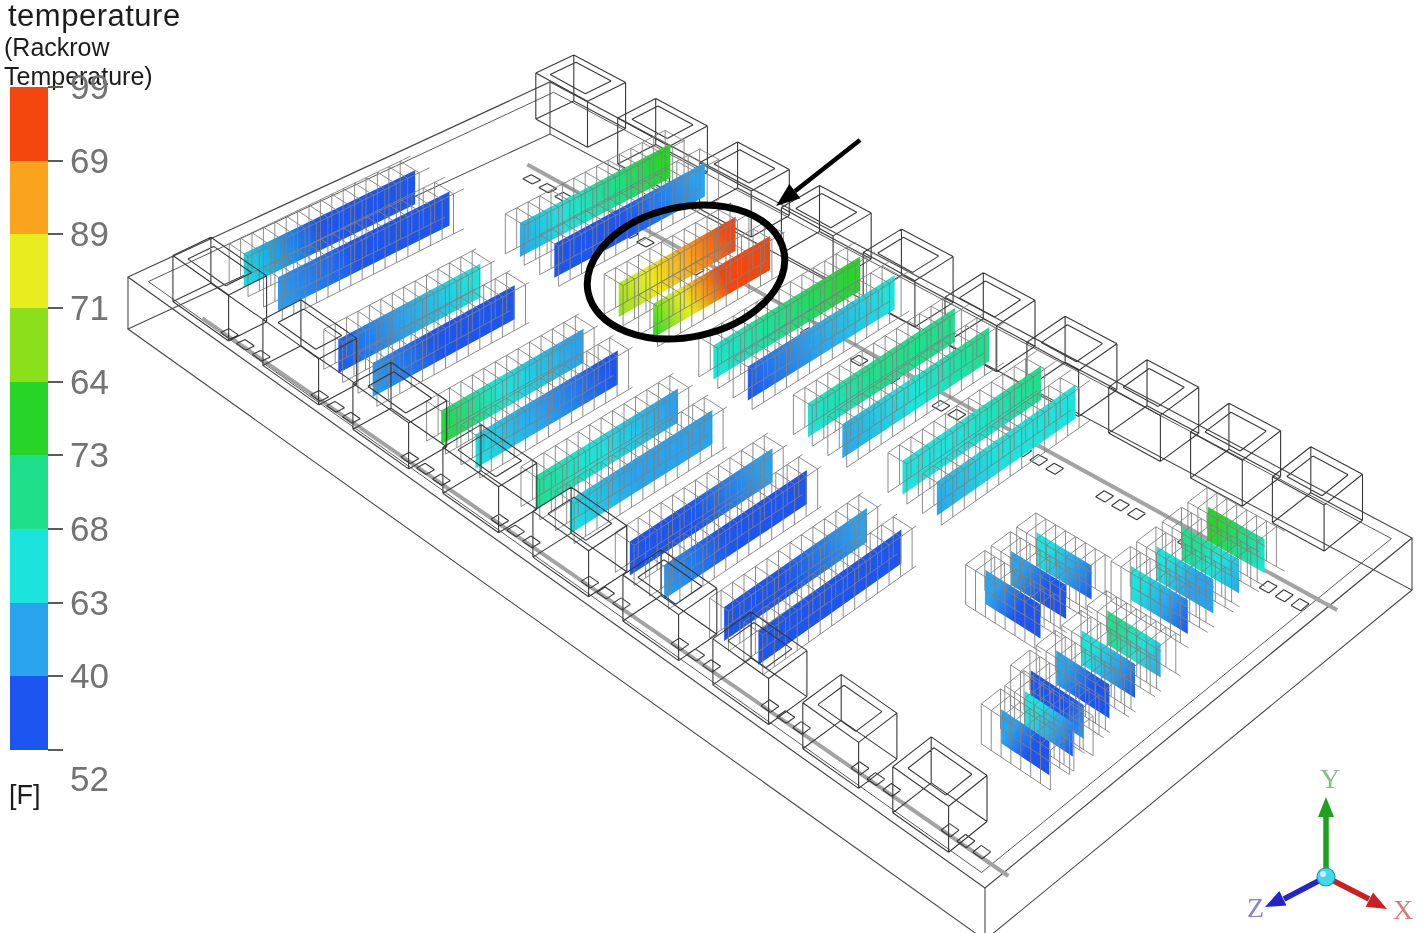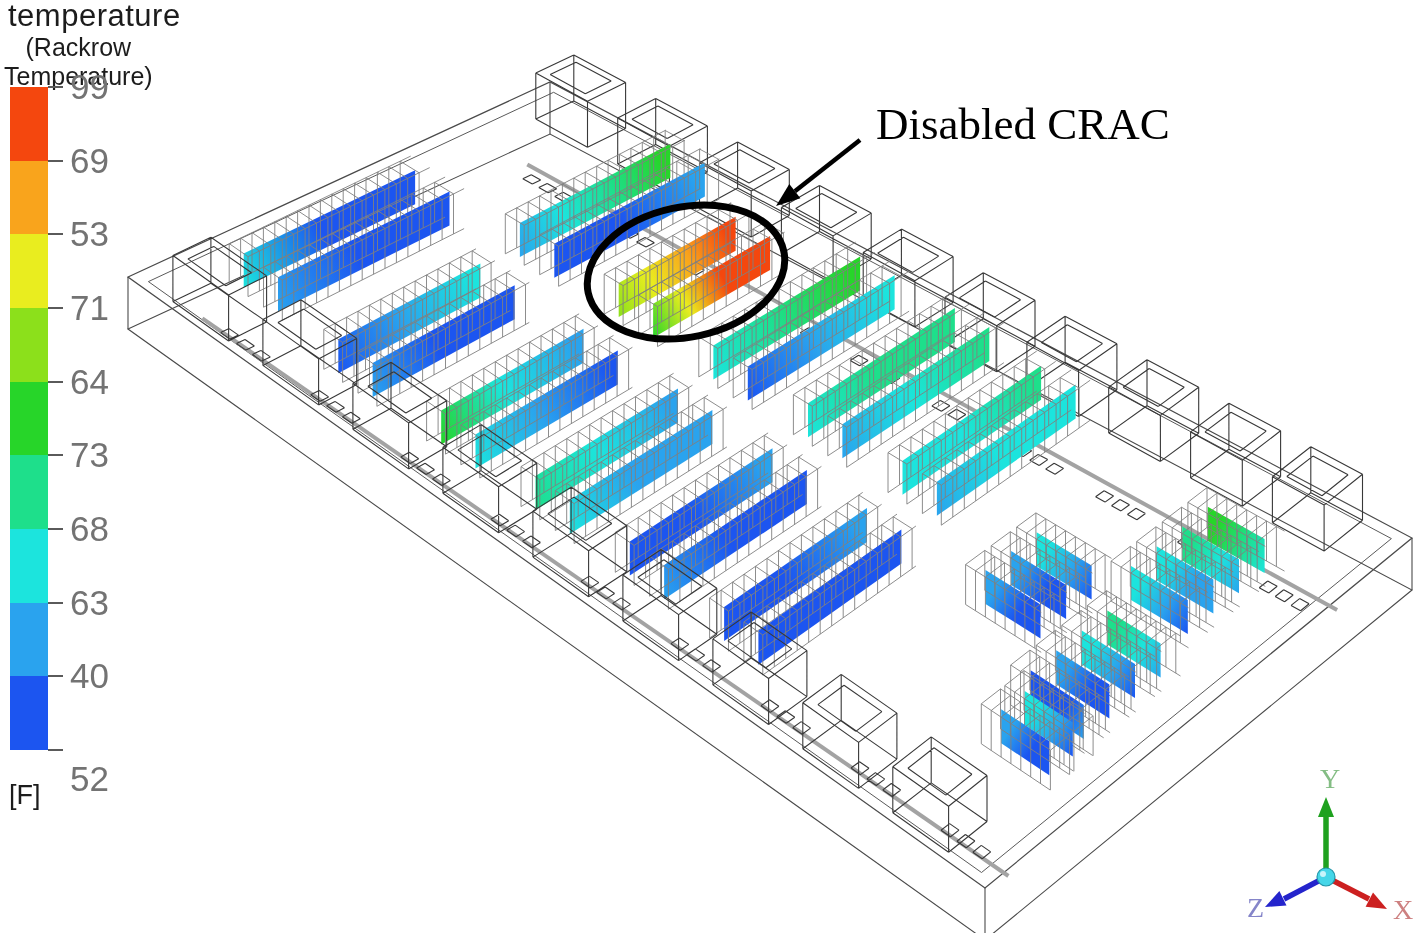--- a/index.html
+++ b/index.html
@@ -1,17 +1,17 @@
 <!DOCTYPE html>
 <html><head>
 <meta charset="utf-8">
 <style>
   html,body{margin:0;padding:0;background:#fff;}
   #stage{position:relative;width:1423px;height:933px;background:#fff;overflow:hidden;
-         font-family:"Liberation Sans",sans-serif;text-align:center;}
+         font-family:"Liberation Sans",sans-serif;}
   #scene-svg{position:absolute;left:0;top:0;width:1423px;height:933px;}
 
   
   #legend{position:absolute;left:0;top:0;}
   #legend-title{position:absolute;left:8px;top:-2px;font-size:31px;color:#1c1c1c;letter-spacing:0.5px;}
   #legend-subtitle{position:absolute;left:4px;top:33px;font-size:25px;color:#1c1c1c;word-spacing:8px;}
   #legend-bar{position:absolute;left:10px;top:87px;width:38px;height:663px;display:flex;flex-direction:column;}
   #legend-bar .seg{flex:1 1 0;}
   #legend-ticks{position:absolute;left:48px;top:87px;width:90px;height:663px;}
   .tickmark{position:absolute;left:0;width:15px;height:2px;background:#5a5a5a;}
@@ -346,37 +346,36 @@
         <div class="seg" style="background: rgb(28, 228, 221);"></div>
         <div class="seg" style="background: rgb(42, 163, 238);"></div>
         <div class="seg" style="background: rgb(28, 85, 240);"></div>
       </div>
     <div id="legend-ticks">
         <div class="tickmark" style="top: -1px;"></div>
         <div class="ticklabel" style="top: -16px;">99</div>
         <div class="tickmark" style="top: 72.6667px;"></div>
         <div class="ticklabel" style="top: 57.6667px;">69</div>
         <div class="tickmark" style="top: 146.333px;"></div>
-        <div class="ticklabel" style="top: 131.333px;">53</div>
+        <div class="ticklabel" style="top: 131.333px;">89</div>
         <div class="tickmark" style="top: 220px;"></div>
         <div class="ticklabel" style="top: 205px;">71</div>
         <div class="tickmark" style="top: 293.667px;"></div>
         <div class="ticklabel" style="top: 278.667px;">64</div>
         <div class="tickmark" style="top: 367.333px;"></div>
         <div class="ticklabel" style="top: 352.333px;">73</div>
         <div class="tickmark" style="top: 441px;"></div>
         <div class="ticklabel" style="top: 426px;">68</div>
         <div class="tickmark" style="top: 514.667px;"></div>
         <div class="ticklabel" style="top: 499.667px;">63</div>
         <div class="tickmark" style="top: 588.333px;"></div>
         <div class="ticklabel" style="top: 573.333px;">40</div>
         <div class="tickmark" style="top: 662px;"></div>
         <div class="ticklabel" style="top: 676px;">52</div>
       </div>
     <div id="legend-unit">[F]</div>
   </div>
 
-  <div id="annot-label">Disabled CRAC</div>
 
   <span class="ax" id="ax-y">Y</span>
   <span class="ax" id="ax-x">X</span>
   <span class="ax" id="ax-z">Z</span>
 </div>
 
 </body></html>

